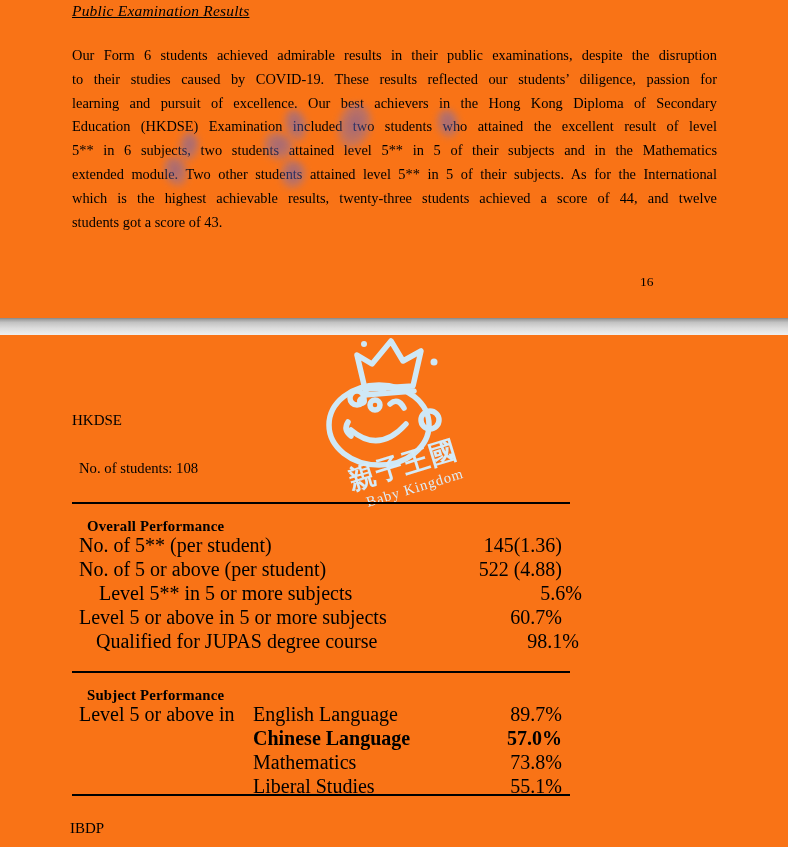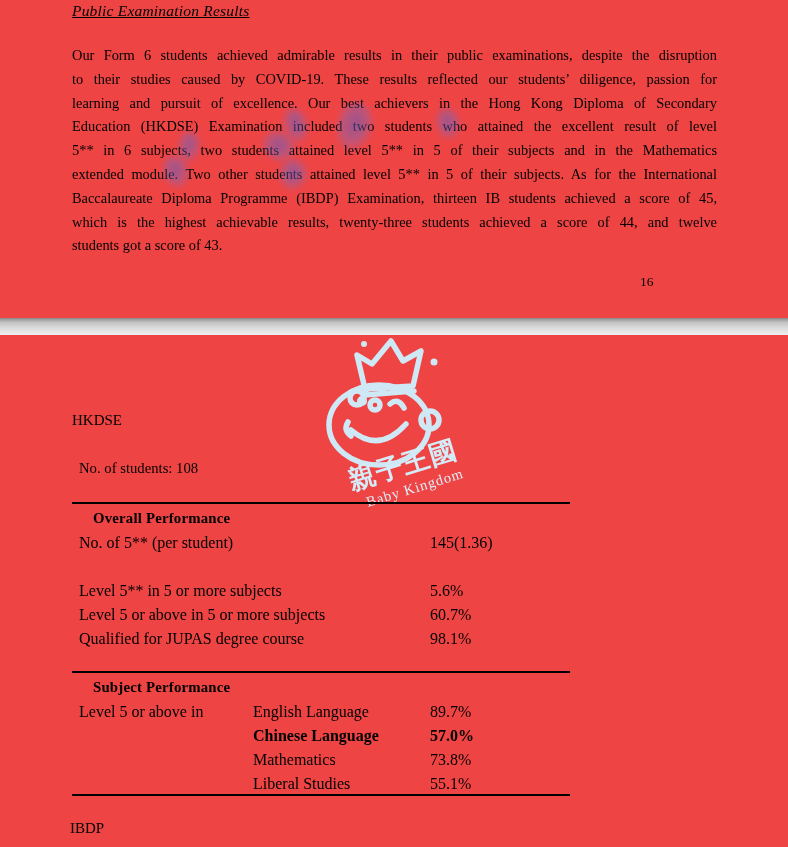--- a/index.html
+++ b/index.html
@@ -1,17 +1,17 @@
 <!DOCTYPE html>
 <html><head>
 <meta charset="utf-8">
 <style>
   html,body{margin:0;padding:0;background:#fff;}
   .screen{
-    position:relative;width:788px;height:847px;background:#ef4444;
+    position:relative;width:788px;height:847px;background:#f97316;
     font-family:"Liberation Serif", serif;color:#000;overflow:hidden;
   }
   .abs{position:absolute;}
 
   
   .doc-title{
     left:72px;top:2px;font-size:15.5px;font-style:italic;
     text-decoration:underline;letter-spacing:.2px;
   }
   .para{left:72px;top:44px;width:645px;font-size:14.4px;line-height:23.8px;}
@@ -33,40 +33,39 @@
     left:0;top:318px;width:788px;height:16px;
     border-top:1px solid #8f8f8f;
     background:linear-gradient(to bottom,#9a9a9a 0%,#c3c3c3 22%,#dddddd 58%,#efefef 100%);
   }
 
   
   .wm{left:318px;top:338px;width:160px;height:180px;pointer-events:none;}
   .h2{font-size:15px;}
   .students{left:79px;top:460px;font-size:14.7px;}
   .hrule{left:72px;width:498px;height:2px;background:#000;}
-  .thead{left:93px;font-size:14.8px;font-weight:bold;letter-spacing:.2px;}
-  .trow{left:79px;width:491px;height:24px;font-size:16px;}
-  .trow .val{position:absolute;left:351px;top:0;width:132px;text-align:left;}
+  .thead{left:87px;font-size:14.8px;font-weight:bold;letter-spacing:.2px;margin-top:8px;}
+  .trow{left:79px;width:491px;height:24px;font-size:20px;}
+  .trow .val{position:absolute;left:351px;top:0;width:132px;text-align:right;}
   .trow .col2{position:absolute;left:138px;top:0;margin-left:36px;}
 </style>
 </head>
 <body>
 
 <div class="screen">
 
   <div class="abs doc-title">Public Examination Results</div>
 
   <div class="abs para">
     <div class="jline">Our Form 6 students achieved admirable results in their public examinations, despite the disruption</div>
     <div class="jline">to their studies caused by COVID-19.  These results reflected our students’ diligence, passion for</div>
     <div class="jline">learning and pursuit of excellence.  Our best achievers in the Hong Kong Diploma of Secondary</div>
     <div class="jline">Education (HKDSE) Examination included two students who attained the excellent result of level</div>
     <div class="jline">5** in 6 subjects, two students attained level 5** in 5 of their subjects and in the Mathematics</div>
     <div class="jline">extended module. Two other students attained level 5** in 5 of their subjects. As for the International</div>
-    <div class="jline">Baccalaureate Diploma Programme (IBDP) Examination, thirteen IB students achieved a score of 45,</div>
     <div class="jline">which is the highest achievable results, twenty-three students achieved a score of 44, and twelve</div>
     <div class="jline last">students got a score of 43.</div>
   </div>
 
   <div class="smudge" style="left:336px;top:103px;width:36px;height:48px;transform:rotate(18deg);"></div>
   <div class="smudge" style="left:436px;top:109px;width:24px;height:30px;transform:rotate(-8deg);"></div>
   <div class="smudge" style="left:284px;top:109px;width:24px;height:34px;transform:rotate(-12deg);"></div>
   <div class="smudge" style="left:261px;top:133px;width:34px;height:28px;transform:rotate(25deg);"></div>
   <div class="smudge" style="left:178px;top:132px;width:22px;height:30px;transform:rotate(8deg);"></div>
   <div class="smudge" style="left:163px;top:156px;width:26px;height:32px;transform:rotate(-15deg);"></div>
@@ -109,29 +108,33 @@
   <div class="abs hrule" style="top:502px;"></div>
   <div class="abs hrule" style="top:671px;"></div>
   <div class="abs hrule" style="top:794px;"></div>
 
   <div class="abs thead" style="top:510px;">Overall Performance</div>
 
   <div class="abs trow" style="top:534px;">
     <span>No. of 5** (per student)</span>
     <span class="val">145(1.36)</span>
   </div>
-  <div class="abs trow" style="top:582px;">
+  <div class="abs trow" style="top:558px;">
+    <span>No. of 5 or above (per student)</span>
+    <span class="val">522 (4.88)</span>
+  </div>
+  <div class="abs trow" style="top:582px;margin-left:20px;">
     <span>Level 5** in 5 or more subjects</span>
     <span class="val">5.6%</span>
   </div>
   <div class="abs trow" style="top:606px;">
     <span>Level 5 or above in 5 or more subjects</span>
     <span class="val">60.7%</span>
   </div>
-  <div class="abs trow" style="top:630px;">
+  <div class="abs trow" style="top:630px;margin-left:17px;">
     <span>Qualified for JUPAS degree course</span>
     <span class="val">98.1%</span>
   </div>
 
   <div class="abs thead" style="top:679px;">Subject Performance</div>
 
   <div class="abs trow" style="top:703px;">
     <span>Level 5 or above in</span>
     <span class="col2">English Language</span>
     <span class="val">89.7%</span>

